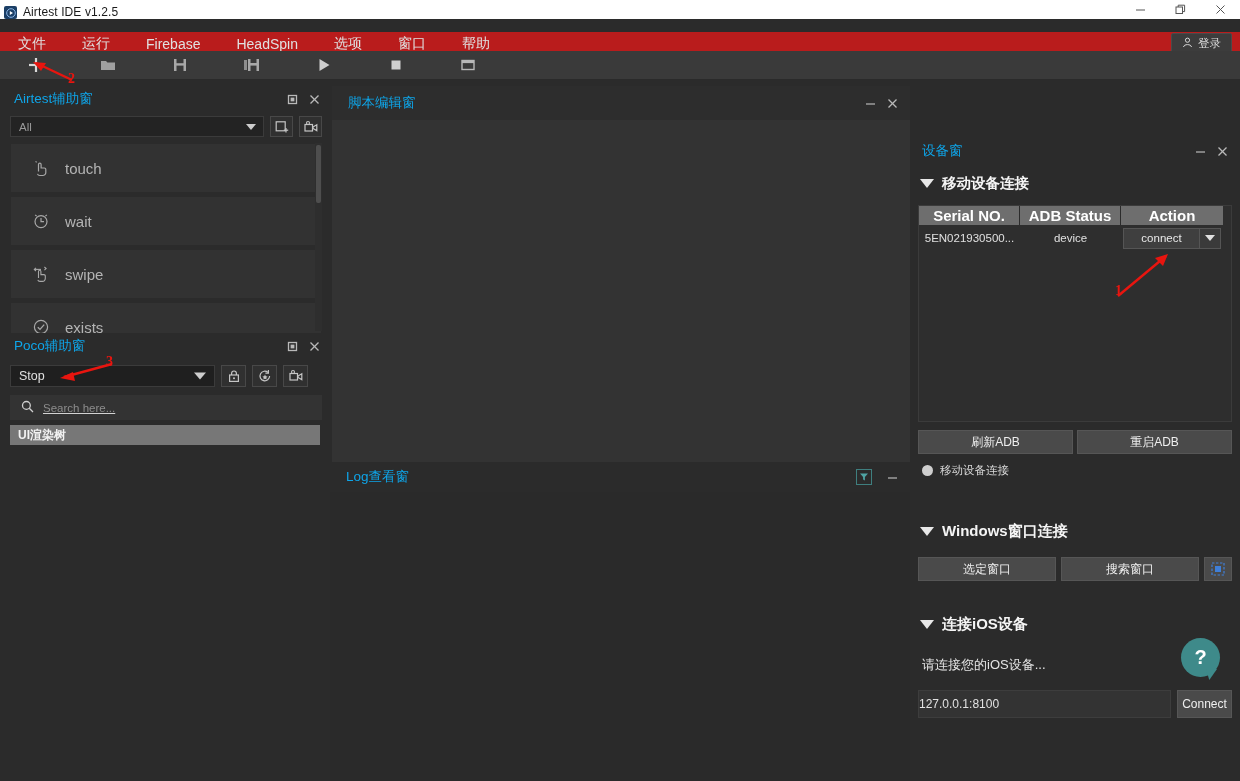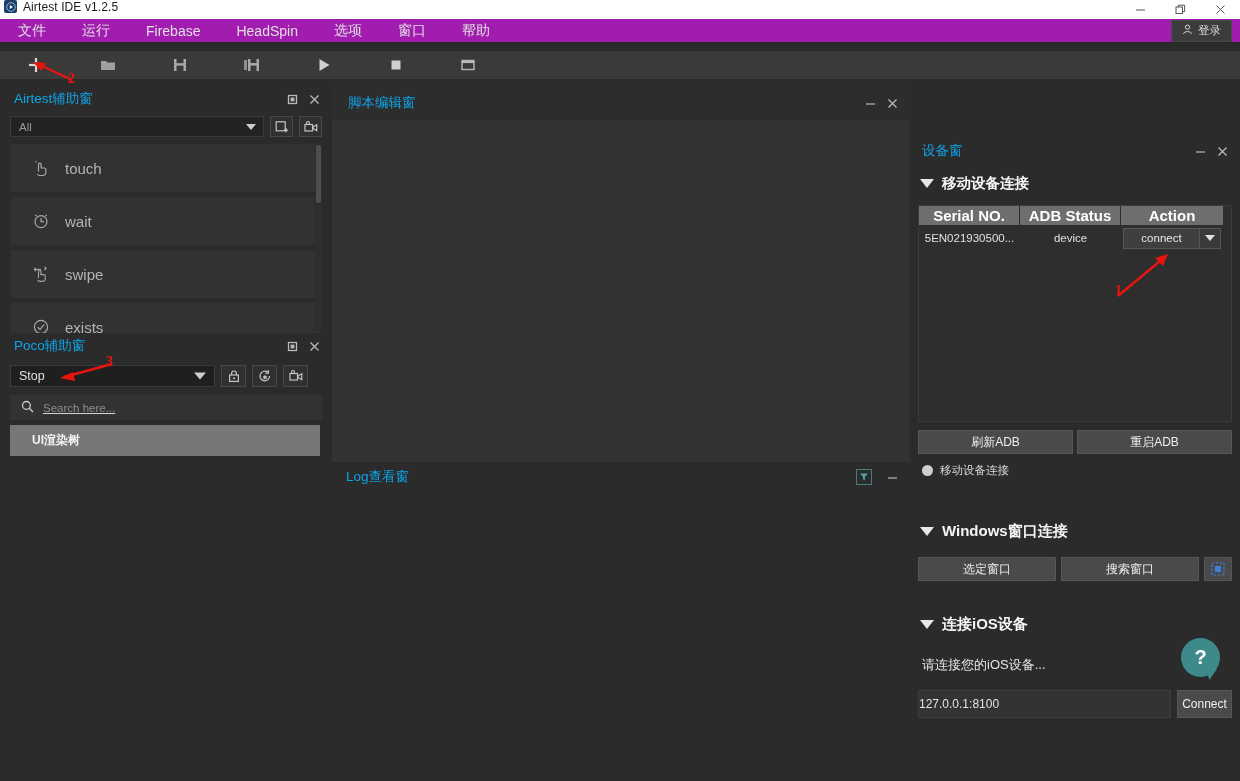--- a/index.html
+++ b/index.html
@@ -8,40 +8,40 @@
     background: #2b2b2b;
     font-family: "Liberation Sans", "DejaVu Sans", sans-serif;
     overflow: hidden;
     color: #d4d4d4;
   }
   #app { position: relative; width: 1240px; height: 781px; }
 
   
   .titlebar {
     position: absolute; top: 0; left: 0; width: 1240px; height: 19px;
-    background: #ffffff; display: flex; align-items: flex-start;
+    background: #ffffff; display: flex; align-items: flex-end;
   }
   .tb-logo {
     width: 13px; height: 13px; margin-left: 4px; margin-right: 6px;
     background: #1c3f66; border-radius: 2px;
     display: flex; align-items: center; justify-content: center;
   }
   .tb-logo svg { display: block; }
   .tb-title { font-size: 12px; color: #1a1a1a; letter-spacing: .1px; }
   .tb-controls { margin-left: auto; display: flex; height: 19px; }
   .tb-btn {
     width: 40px; height: 19px; display: flex; align-items: center; justify-content: center;
     color: #444; font-size: 11px;
   }
   .tb-btn svg { display: block; }
 
   
   .menubar {
-    position: absolute; top: 19px; left: 0; width: 1240px; height: 24px;
-    background: #a21caf; display: flex; align-items: center;
+    position: absolute; top: 32px; left: 0; width: 1240px; height: 24px;
+    background: #b91c1c; display: flex; align-items: center;
     border-bottom: 1px solid #252525;
   }
   .menu-item {
     height: 32px; display: flex; align-items: center;
     padding: 0 18px; font-size: 14px; color: #e0e0e0; white-space: nowrap;
   }
   .login-btn {
     margin-left: auto; margin-right: 8px;
     height: 22px; padding: 0 10px; display: flex; align-items: center; gap: 5px;
     background: #3c3c3c; border: 1px solid #4a4a4a; border-radius: 2px;
@@ -111,22 +111,22 @@
     width: 205px;
   }
   .search-box {
     margin: 8px 10px 0 10px; height: 25px; background: #333333;
     display: flex; align-items: center; gap: 9px; padding: 0 10px;
     border: 1px solid #333;
     text-decoration: underline;
   }
   .search-box .txt { font-size: 11.5px; color: #8d8d8d; }
   .tree-item {
-    margin: 5px 12px 0 10px; height: 31px; background: #777777;
-    display: flex; align-items: center; padding-left: 22px;
+    margin: 5px 12px 0 10px; height: 20px; background: #777777;
+    display: flex; align-items: center; padding-left: 8px;
     font-size: 12px; font-weight: bold; color: #f2f2f2;
   }
 
   
   #script-panel { left: 332px; top: 86px; width: 578px; height: 376px; background: #333333; }
   #script-panel .panel-header { background: #2d2d2d; height: 34px; padding-left: 16px; }
   .editor-body { position: absolute; left: 0; top: 34px; width: 578px; height: 342px; background: #333333; }
 
   
   #log-panel { left: 330px; top: 462px; width: 580px; height: 319px; background: #2b2b2b; }

